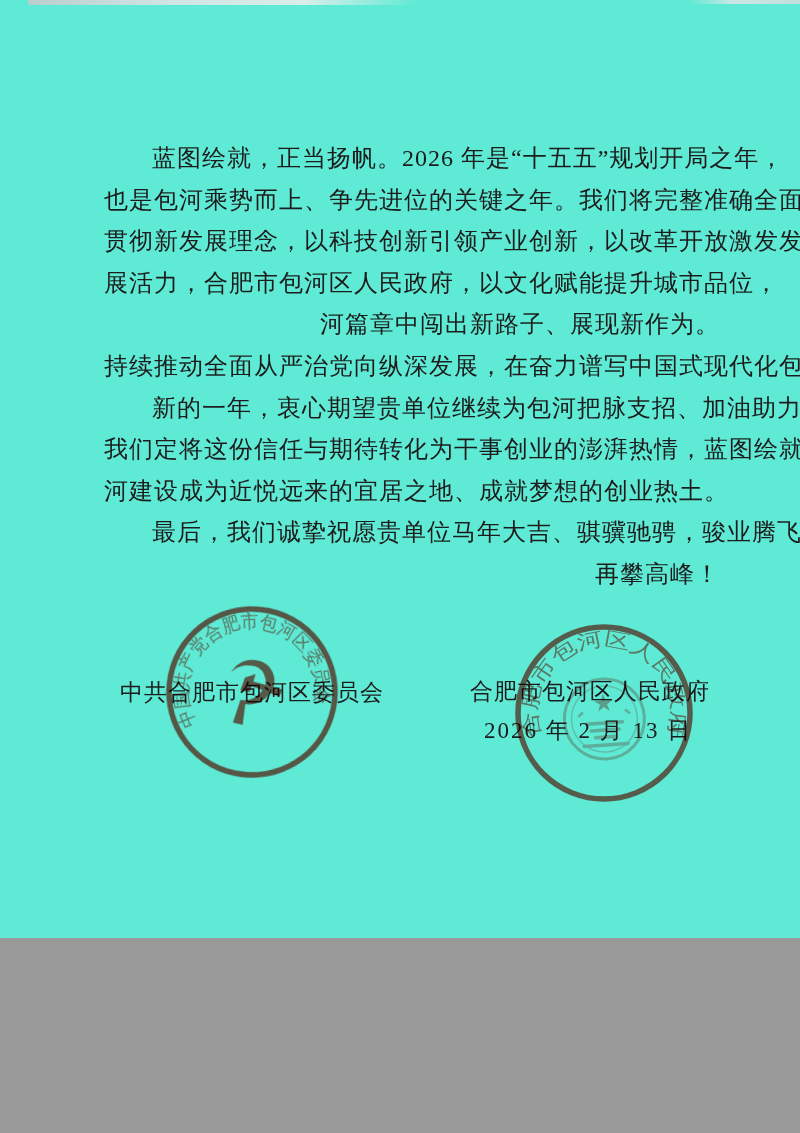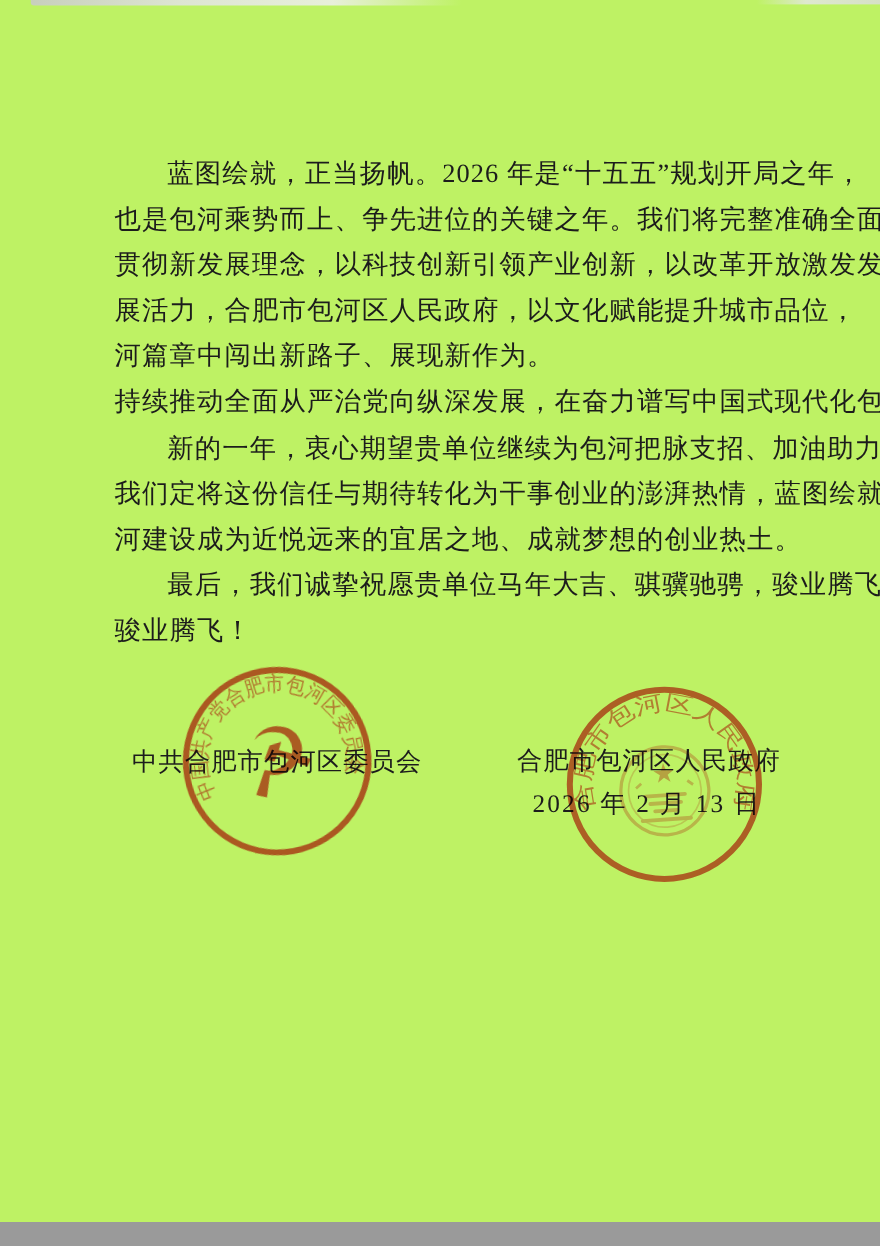--- a/index.html
+++ b/index.html
@@ -1,23 +1,24 @@
 <!DOCTYPE html>
 <html><head>
 <meta charset="utf-8">
 <style>
   html,body{margin:0;padding:0;background:#9a9a9a;}
   .page{
     position:relative;
-    width:800px;height:1111px;
+    width:800px;height:938px;
     margin:0 auto;
-    background:#bef264;
+    background:#5eead4;
     overflow:hidden;
     font-family:"Liberation Serif","DejaVu Serif",serif;
     color:#1c1c1c;
+    text-align:right;
   }
   
   .scan-artifact{
     position:absolute;top:0;left:28px;width:392px;height:5px;
     background:linear-gradient(90deg,#c9c9cc 0%,#e3e3e6 35%,#efefef 70%,rgba(255,255,255,0) 100%);
     border-radius:0 0 3px 3px;opacity:.85;
   }
   .scan-artifact2{
     position:absolute;top:0;left:688px;width:112px;height:4px;
     background:linear-gradient(90deg,rgba(255,255,255,0),#e6e6e9 40%,#dcdcdf);
@@ -64,21 +65,21 @@
         <div class="line">河篇章中闯出新路子、展现新作为。</div>
         <div class="line">持续推动全面从严治党向纵深发展，在奋力谱写中国式现代化包</div>
       </div>
     <div class="para">
         <div class="line">新的一年，衷心期望贵单位继续为包河把脉支招、加油助力，</div>
         <div class="line">我们定将这份信任与期待转化为干事创业的澎湃热情，蓝图绘就</div>
         <div class="line">河建设成为近悦远来的宜居之地、成就梦想的创业热土。</div>
       </div>
     <div class="para">
         <div class="line">最后，我们诚挚祝愿贵单位马年大吉、骐骥驰骋，骏业腾飞、</div>
-        <div class="line">骏业腾飞！</div>
+        <div class="line">再攀高峰！</div>
       </div>
   </div>
 
   <div class="sig sig-left-name">中共合肥市包河区委员会</div>
 
   <div class="sig sig-right-name">合肥市包河区人民政府</div>
 
   <div class="sig sig-right-date">2026 年 2 月 13 日</div>
 
   <div class="seal seal-left">

